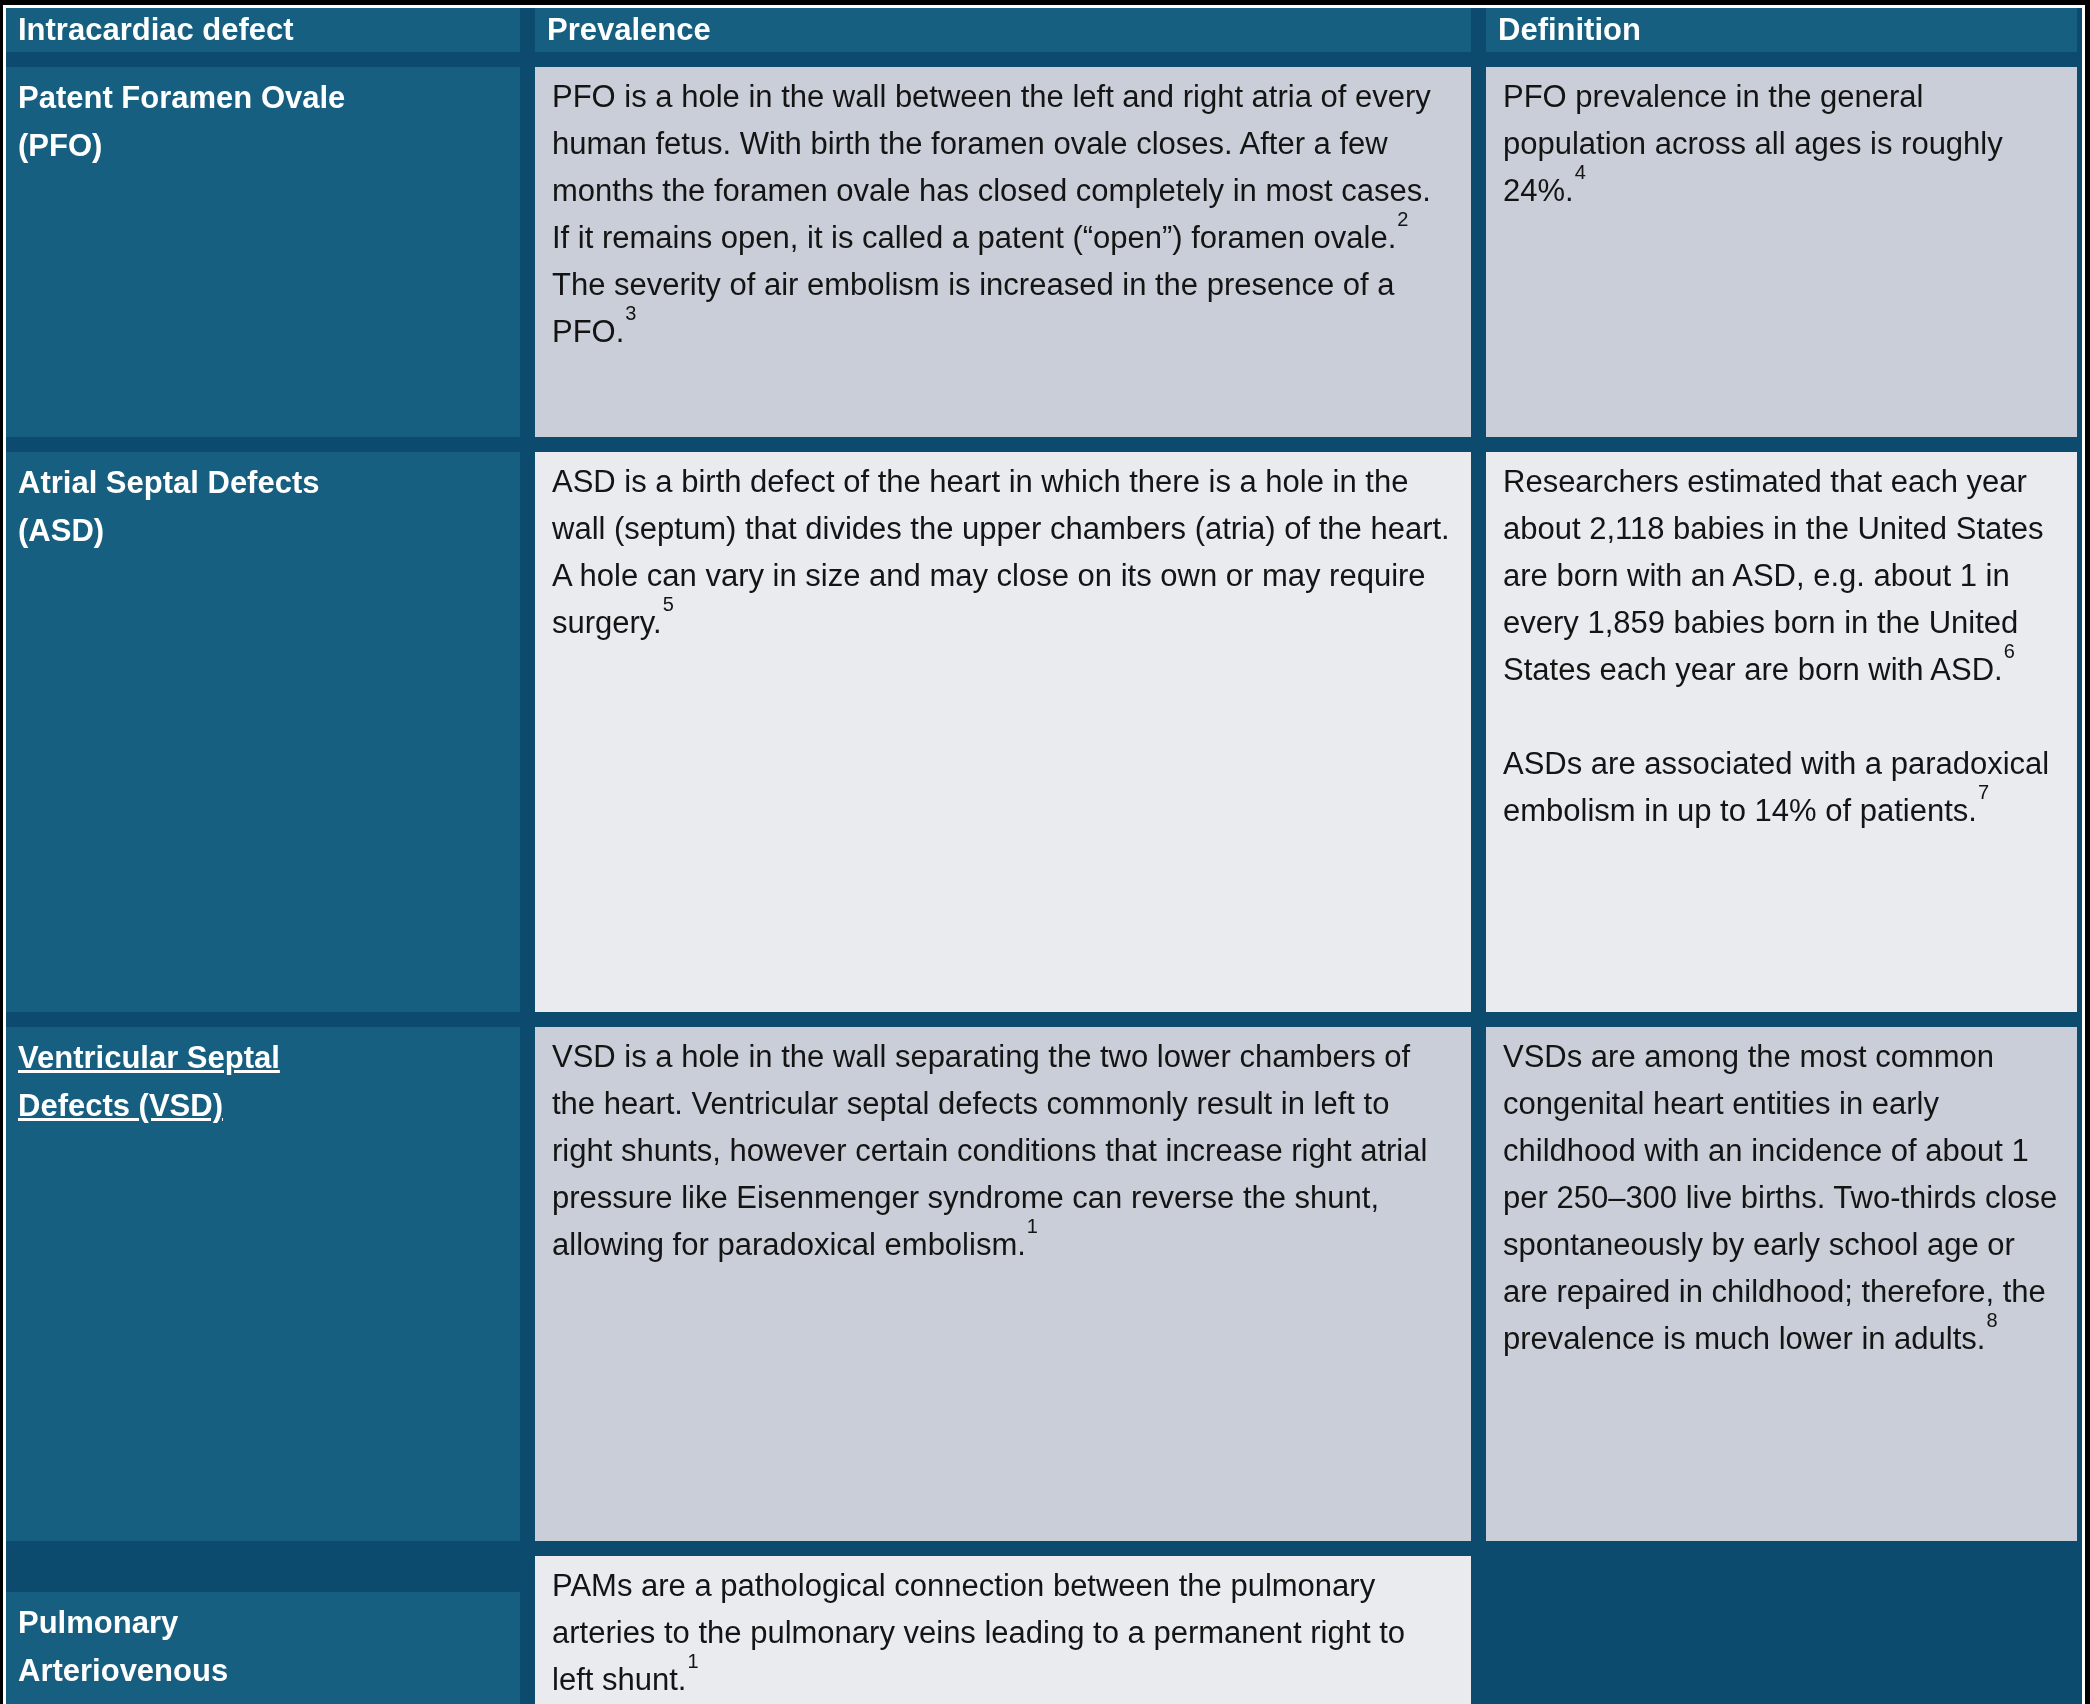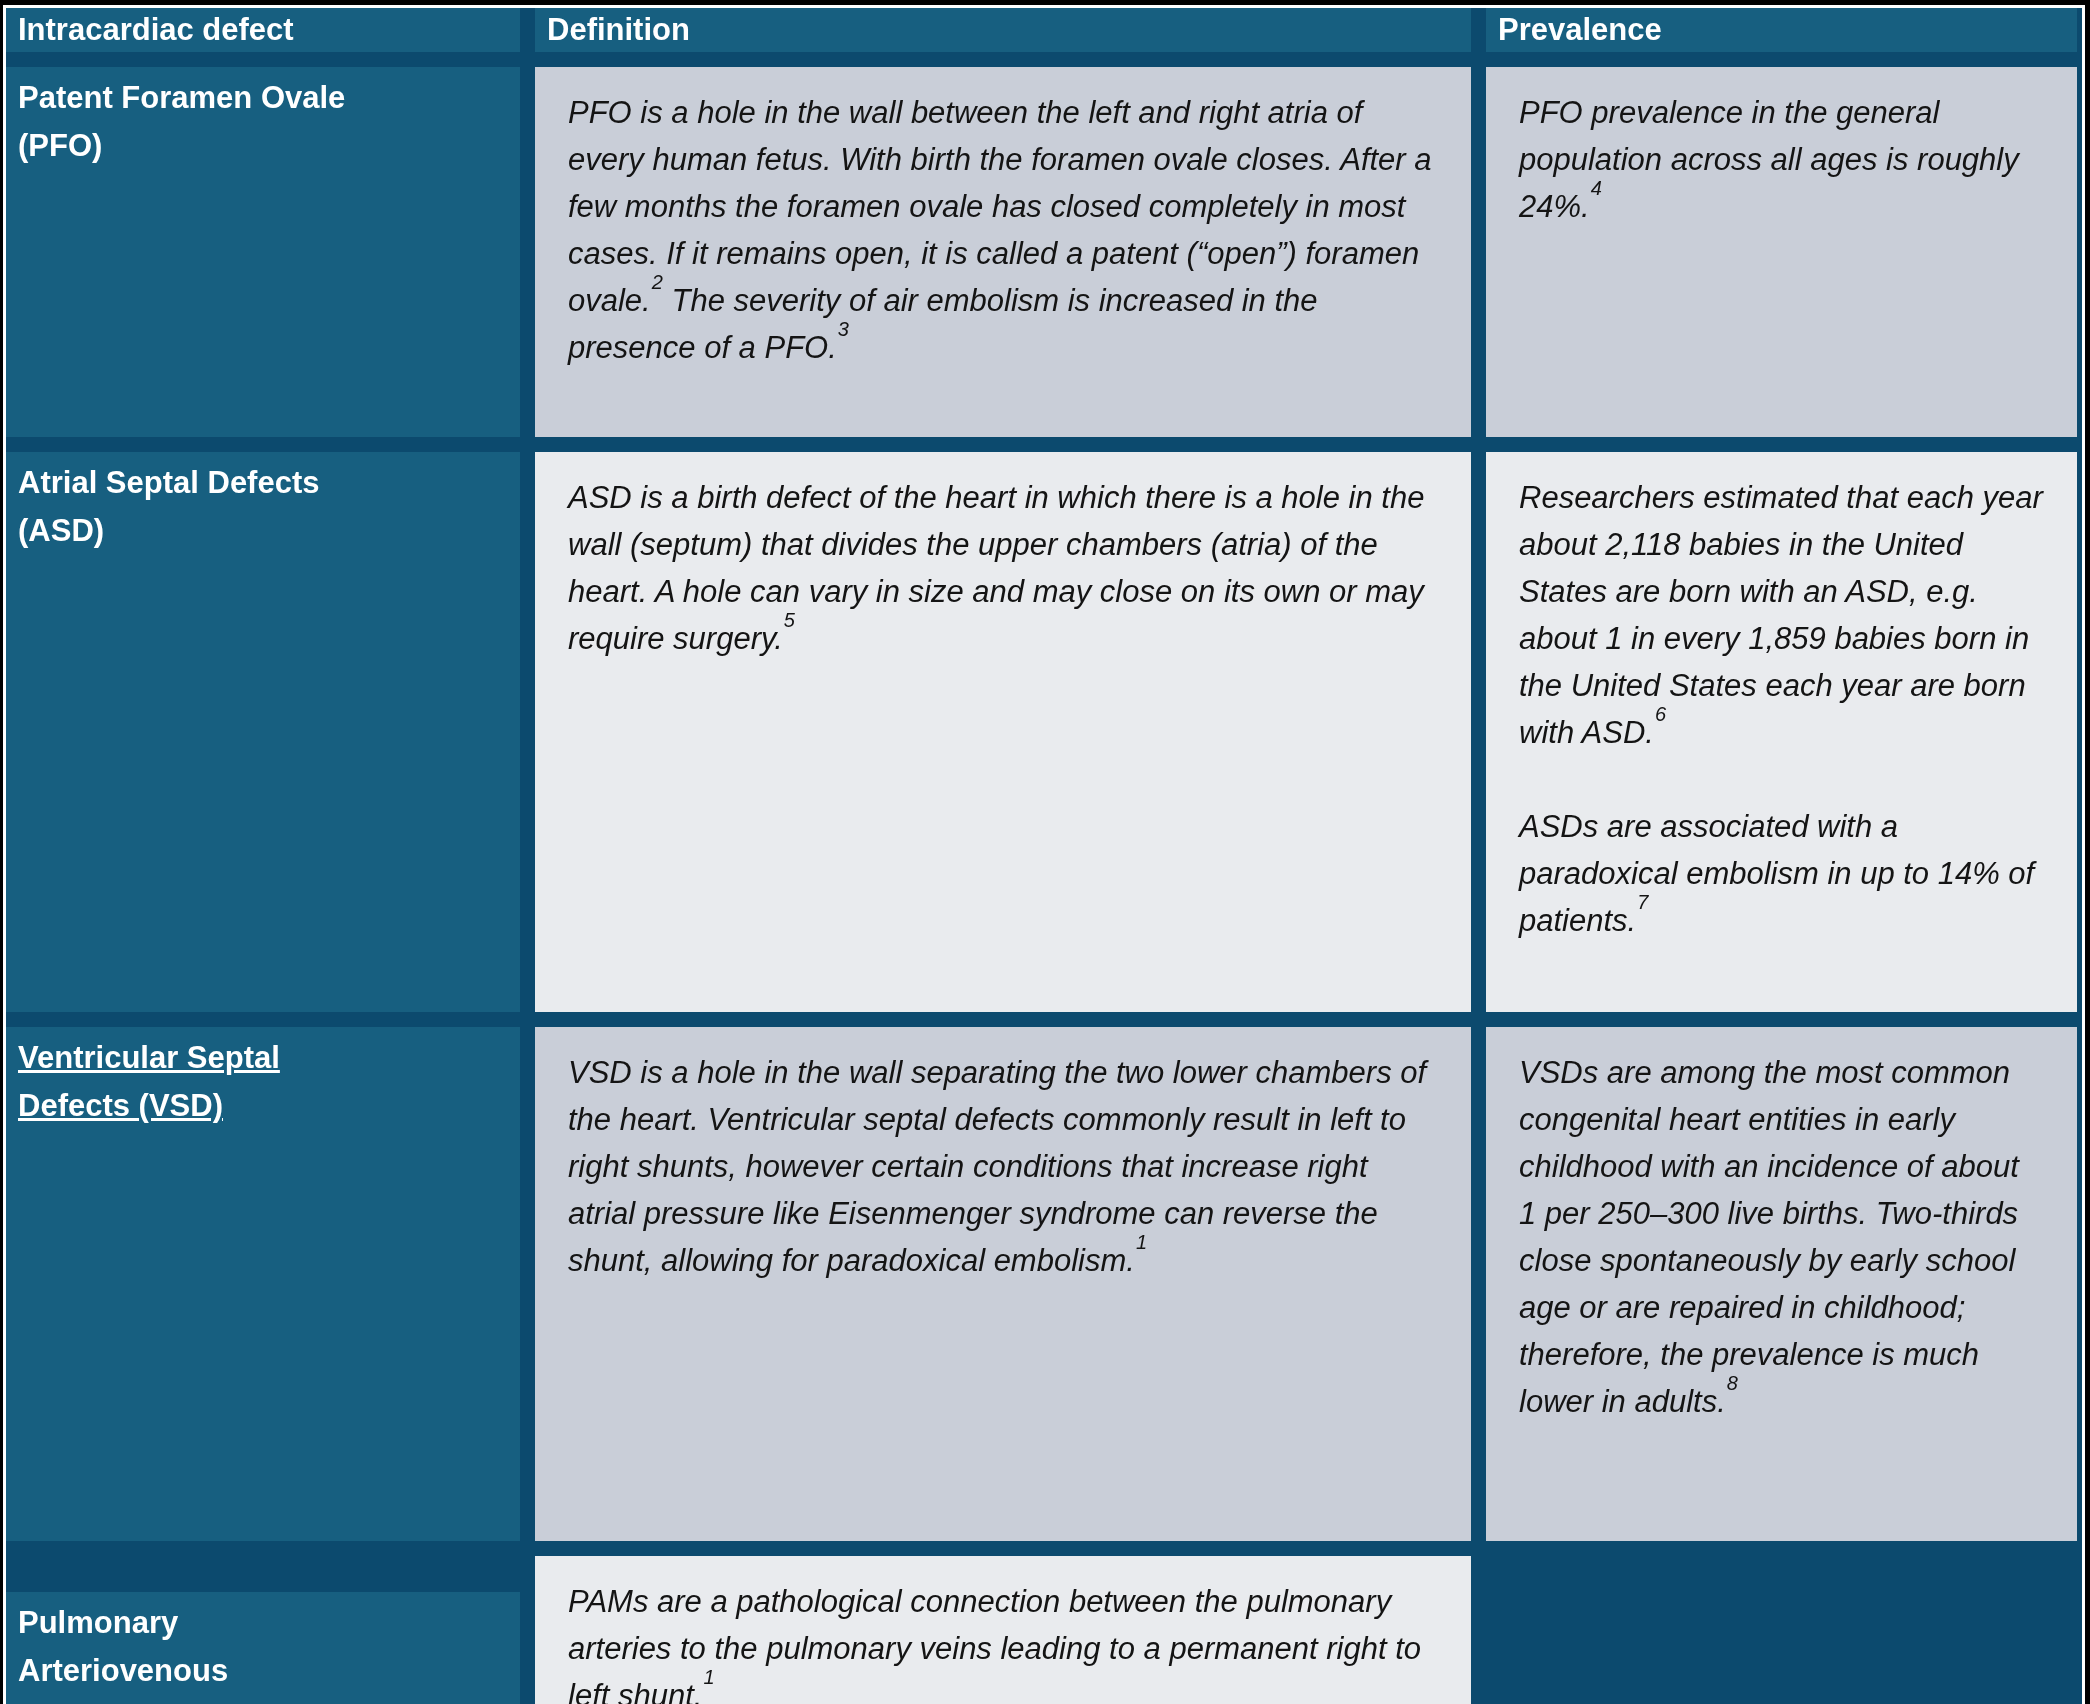--- a/index.html
+++ b/index.html
@@ -59,43 +59,42 @@
     padding: 7px 0 8px 12px;
     white-space: pre-line;
   }
   .body-cell {
     color: var(--body-text, #141414);
     font-size: 31px;
     line-height: 47px;
     padding: 6px 18px 8px 17px;
   }
   .body-cell p {
-    margin: 16px;
-    font-style: italic;
+    margin: 0;
   }
   .body-cell p + p {
     margin-top: 47px;
   }
   sup.fn {
     font-size: 20px;
     line-height: 0;
     position: relative;
     top: -11px;
     margin-left: 1px;
   }
 </style>
 </head>
 <body style="background: rgb(0, 0, 0);">
 
 <div class="canvas">
   <div class="table-wrap">
     <div class="grid">
       <div class="cell header-cell">Intracardiac defect</div>
+      <div class="cell header-cell">Prevalence</div>
       <div class="cell header-cell">Definition</div>
-      <div class="cell header-cell">Prevalence</div>
 
     <div class="cell defect-cell" style="min-height: 370px;">Patent Foramen Ovale
 (PFO)</div>
         <div class="cell body-cell" style="background: rgb(201, 206, 216); min-height: 370px;">
           <p>PFO is a hole in the wall between the left and right atria of every human fetus. With birth the foramen ovale closes. After a few months the foramen ovale has closed completely in most cases. If it remains open, it is called a patent (“open”) foramen ovale.<sup class="fn">2</sup> The severity of air embolism is increased in the presence of a PFO.<sup class="fn">3</sup></p>
         </div>
         <div class="cell body-cell" style="background: rgb(201, 206, 216); min-height: 370px;">
           <p>PFO prevalence in the general population across all ages is roughly 24%.<sup class="fn">4</sup></p>
         </div>
         <div class="cell defect-cell" style="min-height: 560px;">Atrial Septal Defects

